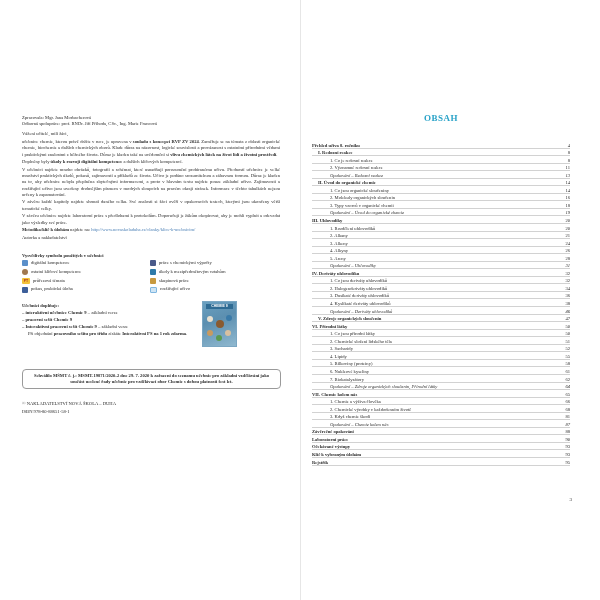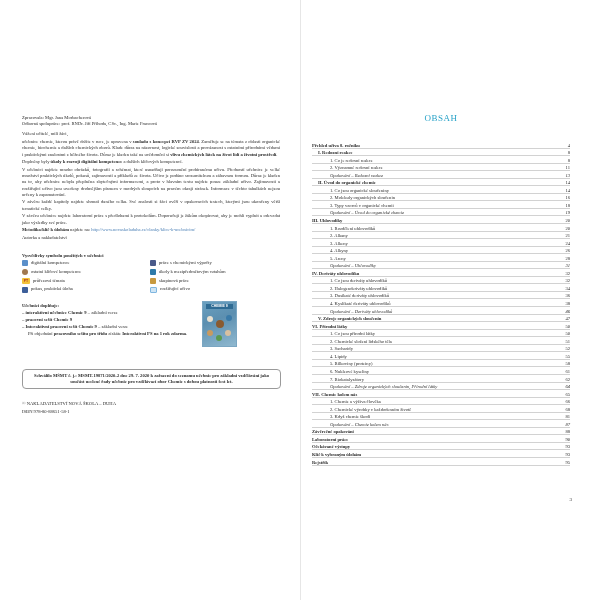--- a/index.html
+++ b/index.html
@@ -28,21 +28,21 @@
   .supp-note { padding-left: 6px; }
   .cover { position: absolute; left: 180px; top: -2px; width: 33px; height: 44px; background: linear-gradient(160deg, #6aa0c0 0%, #5c8fb0 40%, #8fb8cf 100%); border: 1px solid #7aa6c2; }
   .cover-title { color: #ffffff; font-family: "Liberation Sans", sans-serif; font-weight: bold; font-size: 3.5px; text-align: center; background: #2f6b93; margin: 2px 3px; line-height: 5px; }
   .cover-circle { position: absolute; border-radius: 50%; }
 
   .approval { margin-top: 6px; border: 1px solid #9a9a9a; border-radius: 4px; padding: 3px 6px; text-align: center; font-weight: bold; font-size: 4.6px; line-height: 6px; width: 245px; }
 
   .copyright { margin-top: 11px; font-size: 4.6px; line-height: 8px; }
 
   .toc { position: absolute; left: 12px; top: 113px; width: 258px; font-size: 4.6px; }
-  .toc-title { text-align: center; color: #2aa3c8; font-weight: normal; font-size: 9px; letter-spacing: 0.5px; margin-bottom: 18px; font-family: "Liberation Serif", serif; }
+  .toc-title { text-align: center; color: #2aa3c8; font-weight: bold; font-size: 9px; letter-spacing: 0.5px; margin-bottom: 18px; font-family: "Liberation Serif", serif; }
   .toc-row { display: flex; align-items: flex-end; height: 7.55px; border-bottom: 1px solid #d2d2d2; box-sizing: border-box; }
   .toc-label { white-space: nowrap; padding-right: 2px; background: #fff; }
   .toc-fill { flex: 1; }
   .toc-page { width: 10px; text-align: right; }
   .lvl0 .toc-label { font-weight: bold; }
   .lvl1 .toc-label { font-weight: bold; padding-left: 6px; }
   .lvl2 .toc-label { padding-left: 18px; }
   .lvl3 .toc-label { font-style: italic; padding-left: 18px; }
   .lvl3 .toc-page { font-style: italic; }
   .page-number { position: absolute; right: 28px; top: 497px; font-size: 5px; }

